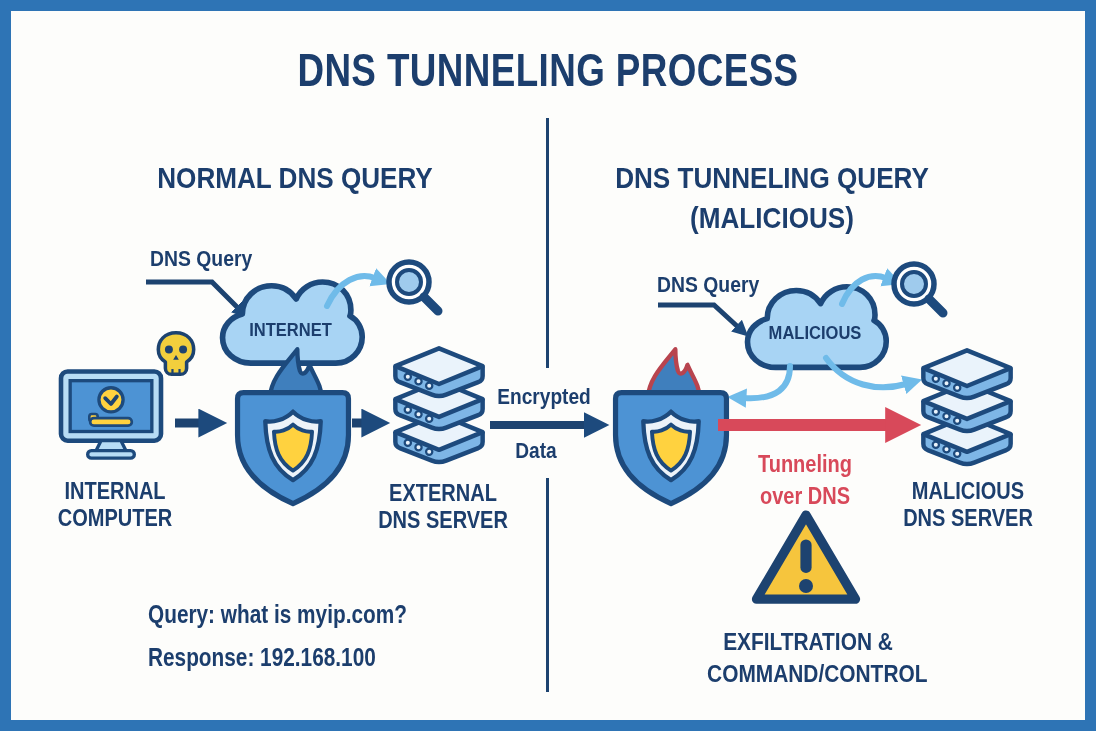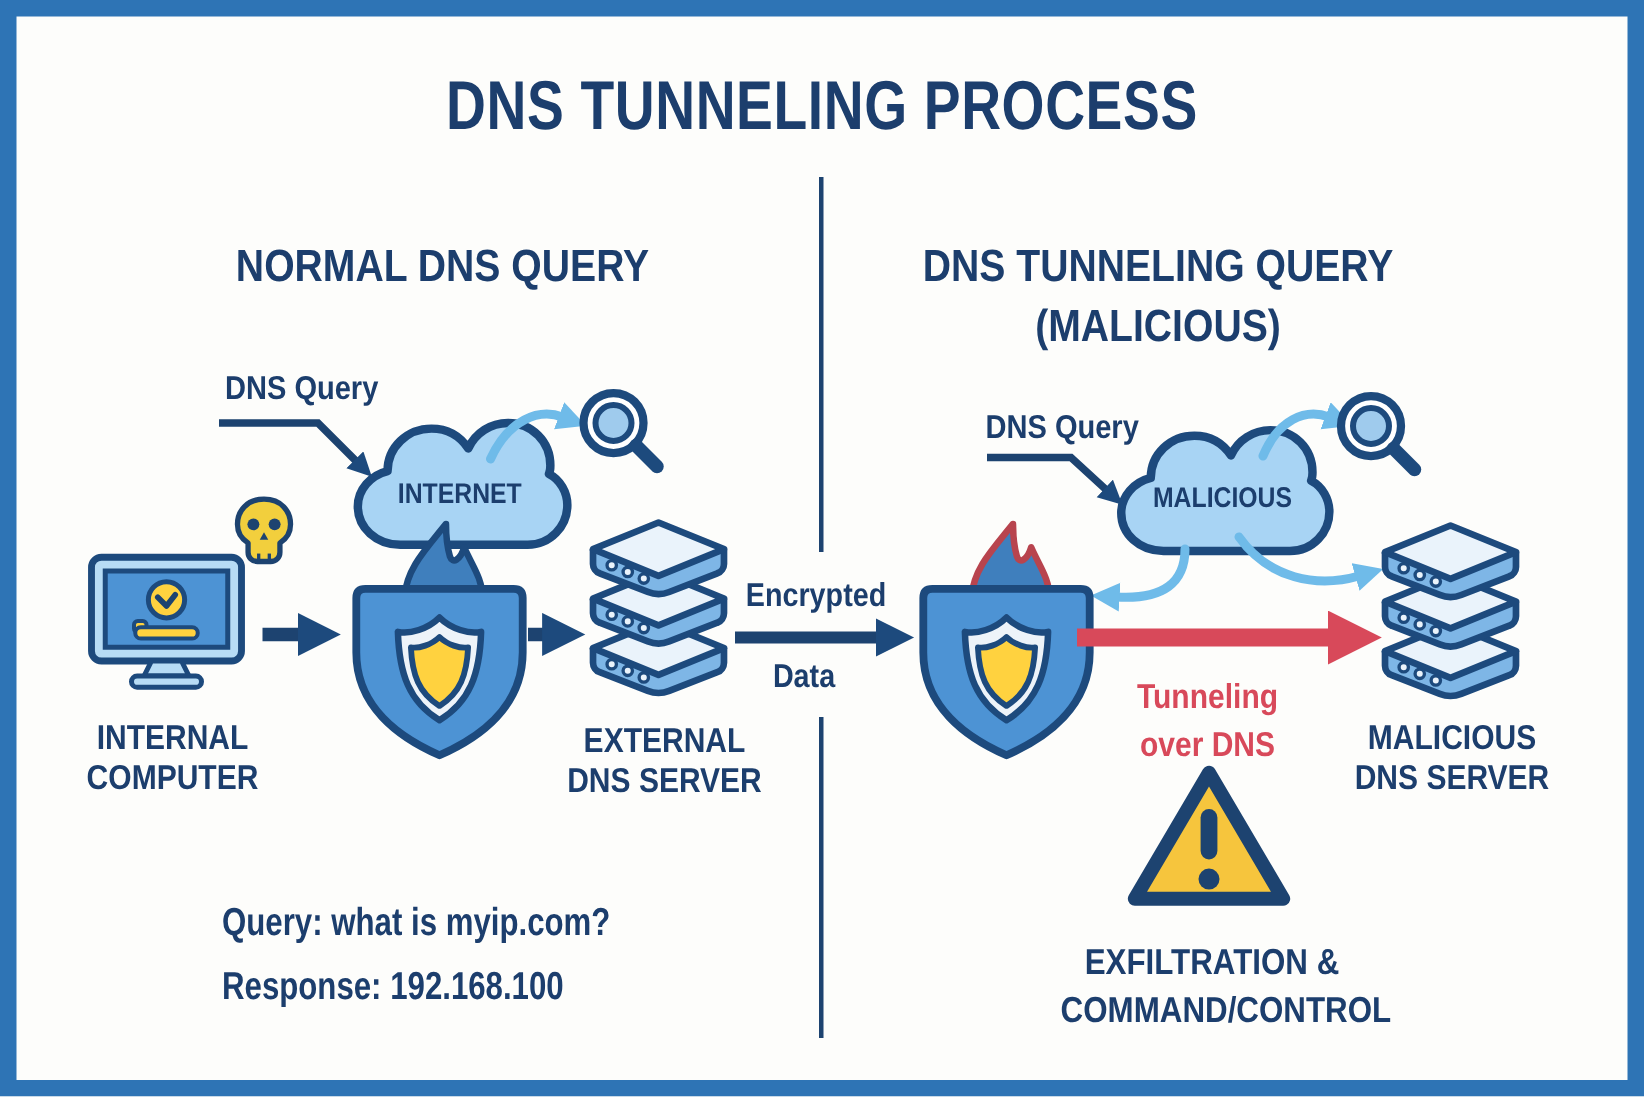--- a/index.html
+++ b/index.html
@@ -67,21 +67,21 @@
 <div class="abs lbl center sec-h condc" style="left:105px;top:160px;width:380px;">NORMAL DNS QUERY</div>
 
 <div class="abs lbl small-lbl condl" style="left:150px;top:247px;font-size:22px;">DNS Query</div>
 
 <div class="abs" style="left:142px;top:276px;">
   <svg width="112" height="46" viewBox="0 0 112 46">
     <polyline points="4,6 70,6 96,32" fill="none" stroke="#1d4370" stroke-width="5" marker-end="url(#mh-navy)"></polyline>
   </svg>
 </div>
 
-<div class="abs" style="left:231px;top:273px;width:151px;height:101px;">
+<div class="abs" style="left:215px;top:273px;width:151px;height:101px;">
   <svg width="151" height="101" viewBox="0 0 160 100">
     <use href="#cloud-shape" fill="#a8d4f4" stroke="#1d4a7d" stroke-width="6" stroke-linejoin="round"></use>
   </svg>
   <div class="abs cloud-lbl center condc" style="left:0;right:0;top:46px;">INTERNET</div>
 </div>
 
 <div class="abs" style="left:323px;top:268px;">
   <svg width="62" height="42" viewBox="0 0 62 42">
     <path d="M 4 38 C 16 12 36 4 52 10" fill="none" stroke="#6fbbe9" stroke-width="6" stroke-linecap="round" marker-end="url(#mh-blue)"></path>
   </svg>

